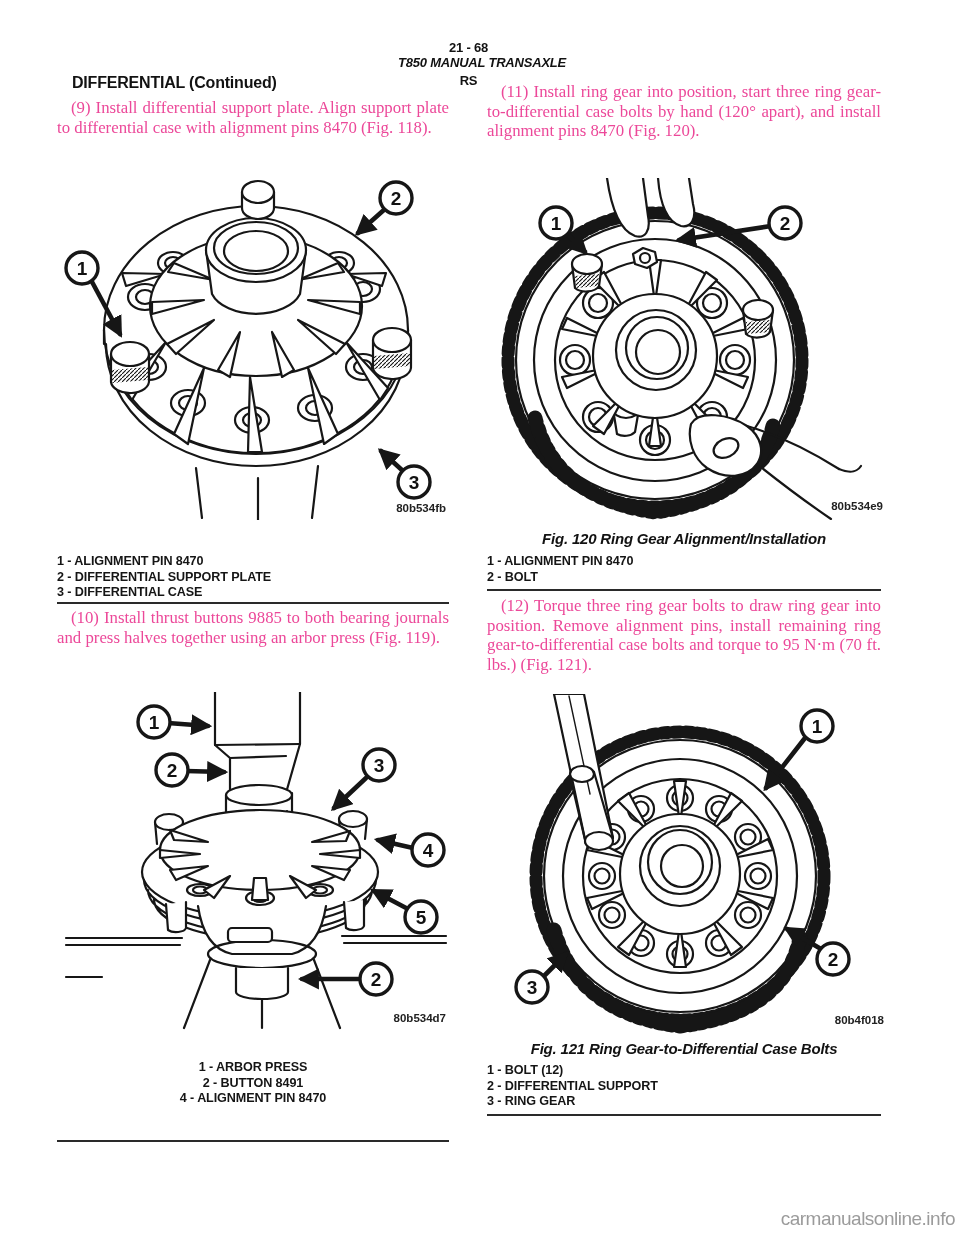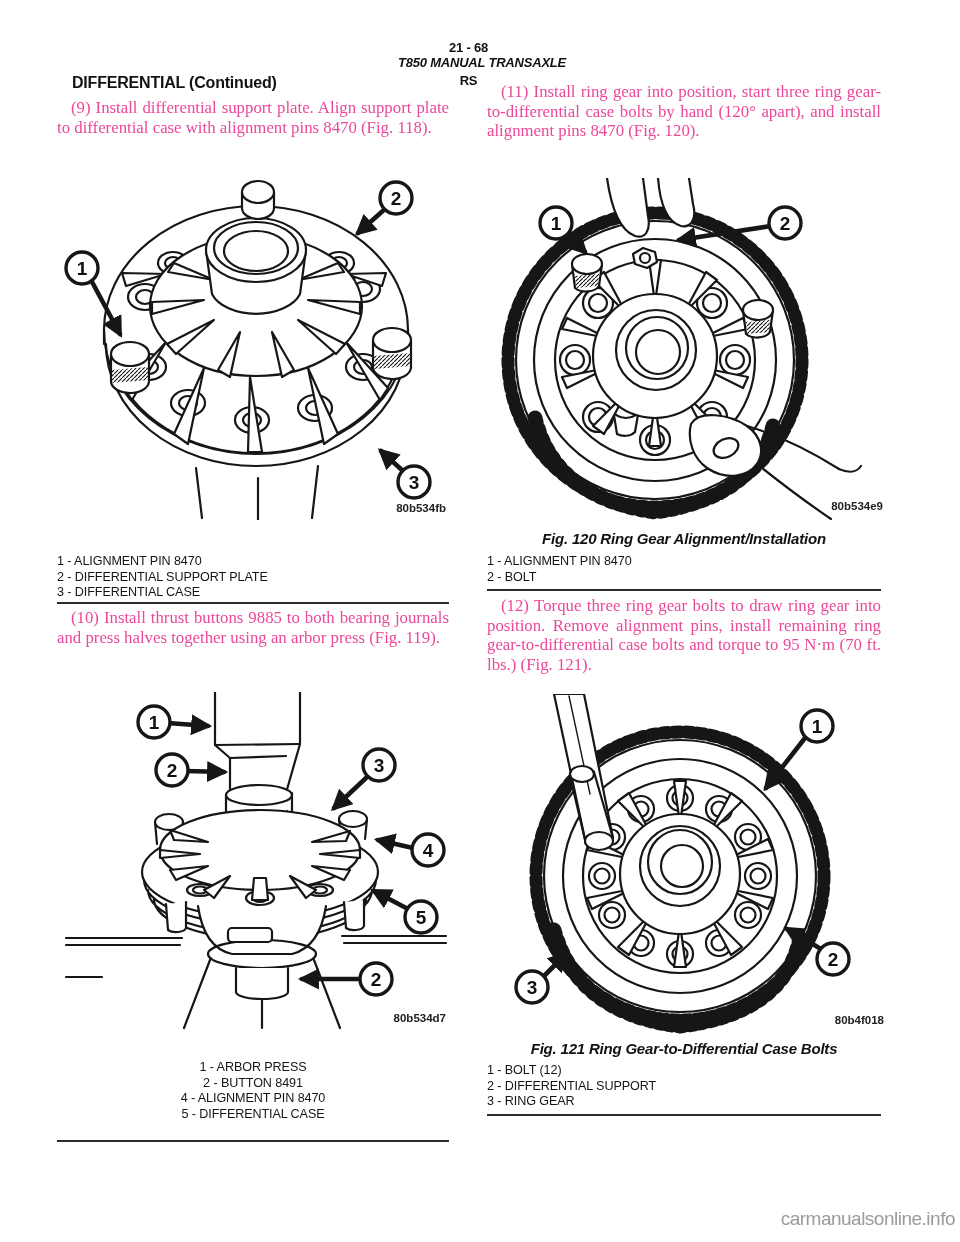--- a/index.html
+++ b/index.html
@@ -9,21 +9,21 @@
   
   .hdr{left:57px;top:40px;width:823px;display:flex;align-items:center;
        font-weight:bold;font-size:13px;letter-spacing:-0.2px;white-space:nowrap;flex-direction:column;}
   .hdr .rule{flex:1;border-top:3px solid #141414;margin:0 8px 0 10px;height:0;}
   .sect{left:72px;top:74px;font-weight:bold;font-size:16px;letter-spacing:-0.2px;}
   
   .para{font-family:"Liberation Serif","DejaVu Serif",serif;font-size:16.8px;line-height:19.6px;
         text-align:justify;text-indent:14px;color:#ec4899;}
   
   .cap{font-weight:bold;font-style:italic;font-size:15px;text-align:center;letter-spacing:-0.2px;}
-  .leg{font-size:12.6px;line-height:15.6px;letter-spacing:-0.1px;color:#151515;}
+  .leg{font-size:12.6px;line-height:15.6px;letter-spacing:-0.1px;color:#151515;font-weight:bold;}
   .hr2{border-top:2px solid #2a2a2a;height:0;}
   
   .fig *{stroke:#161616;stroke-width:2.2;fill:none;stroke-linecap:round;stroke-linejoin:round;}
   .fig .wf{fill:#fff;}
   .fig .cc{fill:#fff;stroke-width:3.4;}
   .fig .al{stroke-width:4.6;}
   .fig .ct{stroke:none;fill:#111;font-family:"Liberation Sans",sans-serif;
            font-size:19px;font-weight:bold;text-anchor:middle;}
   .fig .code{stroke:none;fill:#222;font-family:"Liberation Sans",sans-serif;
              font-size:11.5px;font-weight:bold;text-anchor:end;letter-spacing:0;}
@@ -233,21 +233,20 @@
       <circle class="cc" cx="314" cy="287" r="16"></circle>
       <text class="ct" x="314" y="293.5">2</text>
     </g>
     <text class="code" x="384" y="330">80b534d7</text>
   </svg>
 
   <div class="abs" style="left:57px;top:1060px;width:392px;text-align:center;">
     <div class="leg">1 - ARBOR PRESS</div>
     <div class="leg">2 - BUTTON 8491</div>
     <div class="leg">4 - ALIGNMENT PIN 8470</div>
-    <div class="leg">5 - DIFFERENTIAL CASE</div>
   </div>
   <div class="abs hr2" style="left:57px;top:1140px;width:392px;"></div>
 
   <p class="abs para" style="left:487px;top:82px;width:394px;margin:0;">(11) Install ring gear into position, start three ring gear-to-differential case bolts by hand (120° apart), and install alignment pins 8470 (Fig. 120).</p>
 
   <svg class="abs fig" style="left:495px;top:178px;" width="390" height="342" viewBox="0 0 390 342">
     <defs>
       <pattern id="h120" width="4" height="4" patternUnits="userSpaceOnUse">
         <path d="M0,4 L4,0" style="stroke:#111;stroke-width:1.1;fill:none"></path>
       </pattern>

